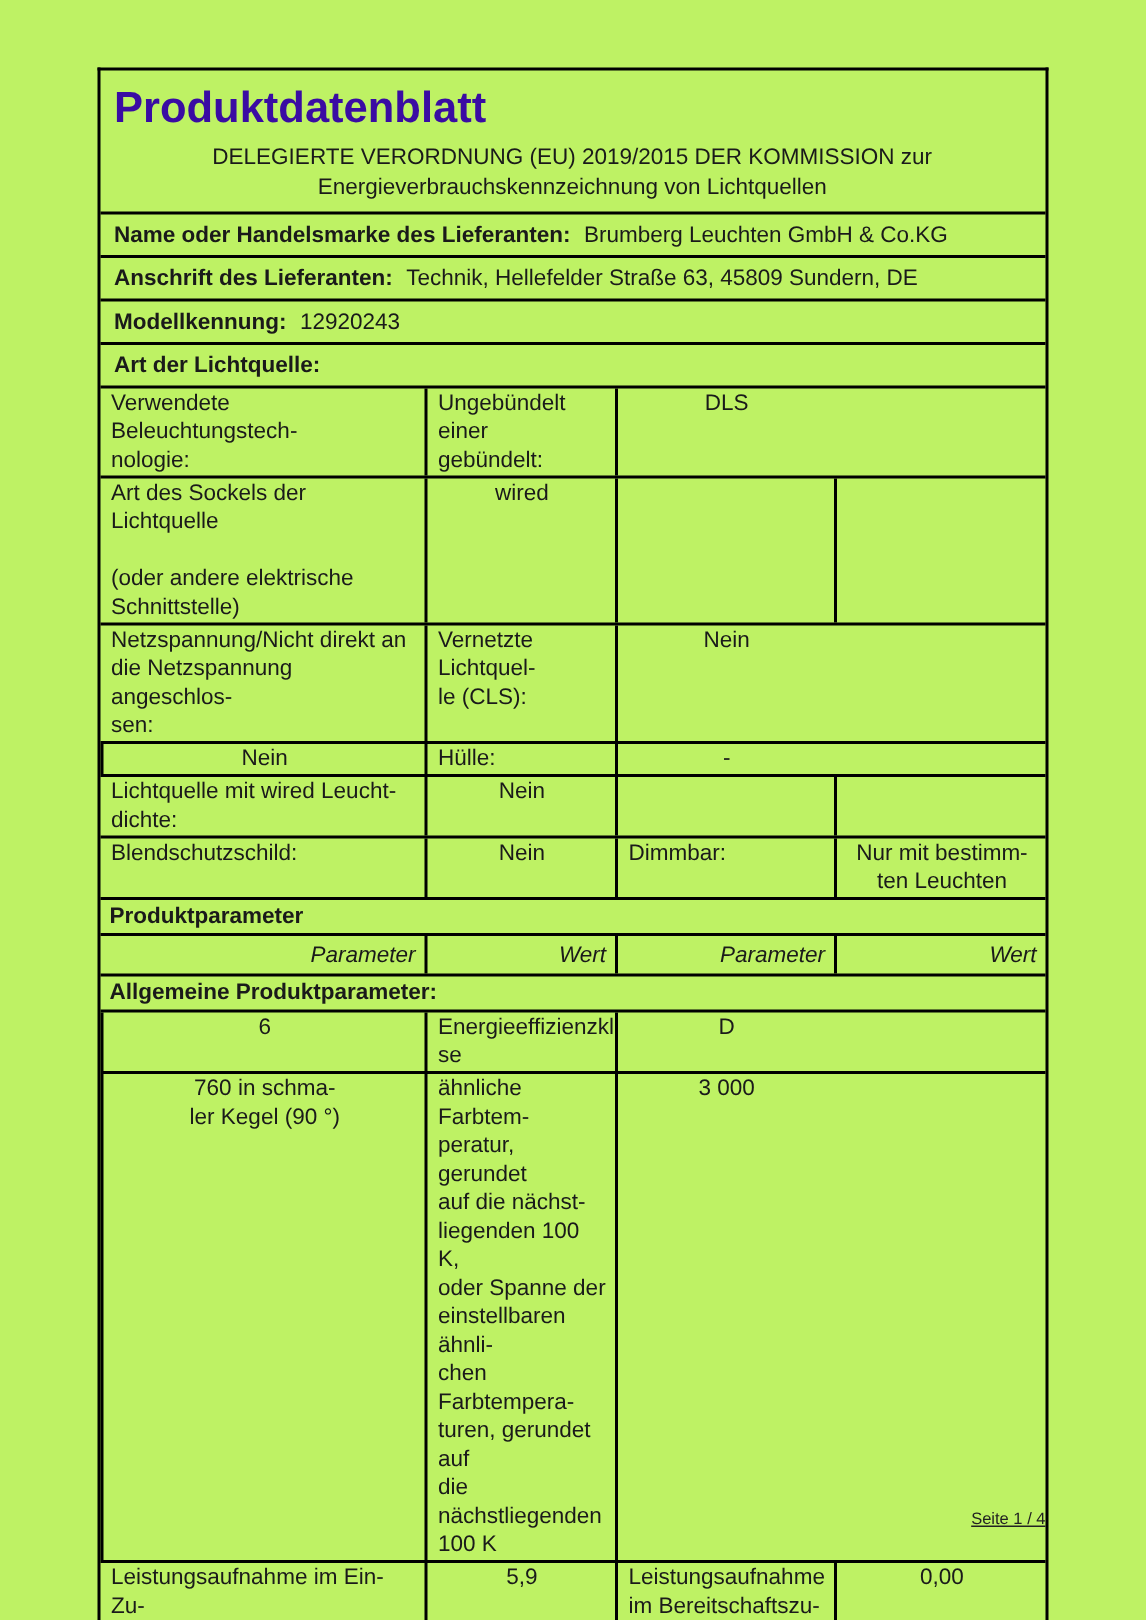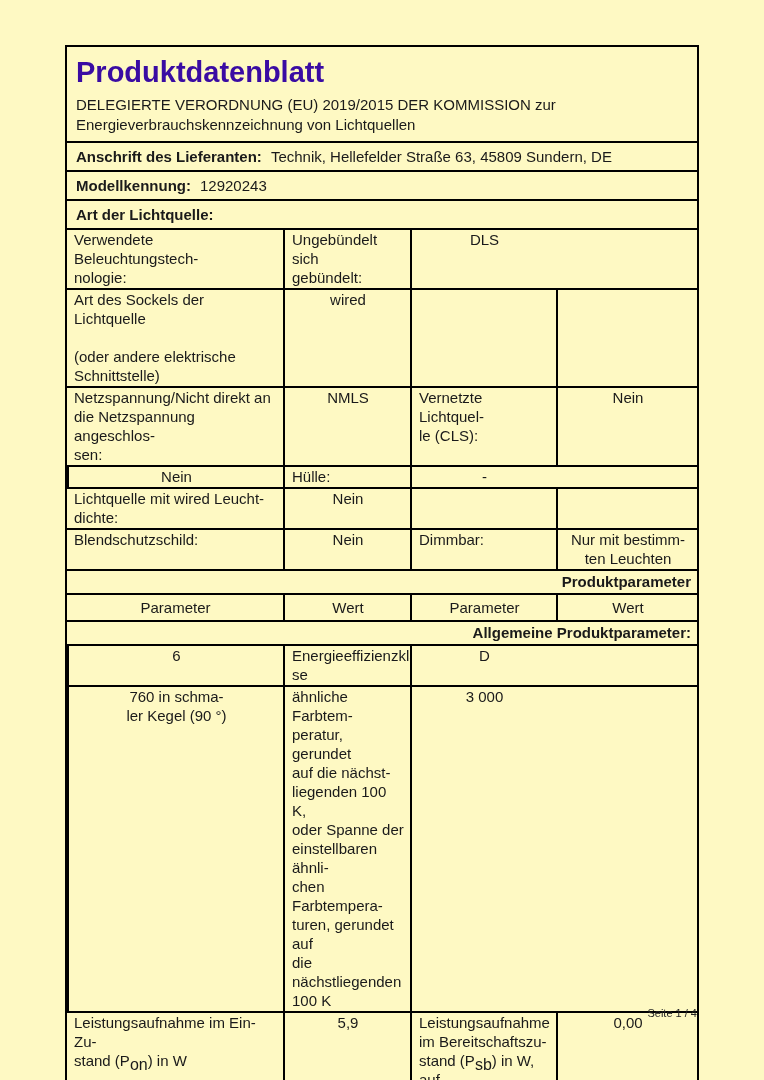--- a/index.html
+++ b/index.html
@@ -1,87 +1,89 @@
 <!DOCTYPE html>
 <html><head>
 <meta charset="utf-8">
 <style>
   html,body { margin:0; padding:0; background:#ffffff; }
   .page {
-    position:relative; width:764px; height:1080px; background:#fef9c3;
+    position:relative; width:764px; height:1080px; background:#bef264;
     font-family:"Liberation Sans", sans-serif; color:#1a1a1a; overflow:hidden;
   }
   .doc {
     position:absolute; left:65px; top:45px; width:634px;
     box-sizing:border-box; border:2px solid #000; border-bottom:none;
   }
   .box, .tr { border-bottom:2px solid #000; }
   .title-box { padding:7px 10px 6px 9px; }
   .title-box h1 { margin:0; font-size:29px; line-height:36px; font-weight:bold; }
-  .subtitle { margin-top:5px; font-size:15px; line-height:20px; white-space:pre-line; }
+  .subtitle { margin-top:5px; font-size:15px; line-height:20px; white-space:pre-line;text-align:center; }
   .info-row { padding:4px 9px 3px 9px; font-size:15px; line-height:20px; }
   .info-row b { font-weight:bold; }
   .iv { margin-left:9px; }
   .tr { display:grid; grid-template-columns:216px 127px 146px 141px; }
   .td {
     box-sizing:border-box; padding:0 6px 1px 7px;
     font-size:15px; line-height:19px; white-space:pre-line; overflow:hidden;
   }
   .c2, .c3, .c4 { border-left:2px solid #000; }
   .c2, .c4 { text-align:center; }
-  .hdr-row .td { grid-column:1 / -1; text-align:right; font-weight:bold; padding:1px 6px 2px 6px;margin-left:32px; }
-  .param-row .td { padding-top:3px; padding-bottom:3px; text-align:center; }
-  .footer { position:absolute; top:1007px; right:67px; font-size:11px; color:#222; }
+  .hdr-row .td { grid-column:1 / -1; text-align:left; font-weight:bold; padding:1px 6px 2px 6px; }
+  .param-row .td { padding-top:3px; padding-bottom:3px; text-align:right;font-style:italic; }
+  .footer { position:absolute; top:1007px; right:67px; font-size:11px; color:#222;text-decoration:underline; }
   sub { font-size:16px; line-height:0; }
 </style>
 </head>
 <body>
 
 <div class="page">
   <div class="doc">
 
     <div class="box title-box">
       <h1 style="color: rgb(58, 12, 163);">Produktdatenblatt</h1>
       <div class="subtitle">DELEGIERTE VERORDNUNG (EU) 2019/2015 DER KOMMISSION zur
 Energieverbrauchskennzeichnung von Lichtquellen</div>
     </div>
 
     <div class="box info-row">
+      <b>Name oder Handelsmarke des Lieferanten:</b><span class="iv">Brumberg Leuchten GmbH &amp; Co.KG</span>
+    </div>
+    <div class="box info-row">
       <b>Anschrift des Lieferanten:</b><span class="iv">Technik, Hellefelder Straße 63, 45809 Sundern, DE</span>
     </div>
     <div class="box info-row">
       <b>Modellkennung:</b><span class="iv">12920243</span>
     </div>
     <div class="box info-row">
       <b>Art der Lichtquelle:</b><span class="iv"></span>
     </div>
 
     <div class="tr">
       <div class="td c1">Verwendete Beleuchtungstech-
 nologie:</div>
-      <div class="td c3">Ungebündelt sich
+      <div class="td c3">Ungebündelt einer
 gebündelt:</div>
       <div class="td c4">DLS</div>
     </div>
 
     <div class="tr">
       <div class="td c1">Art des Sockels der Lichtquelle
 
 (oder andere elektrische
 Schnittstelle)</div>
       <div class="td c2">wired</div>
       <div class="td c3"></div>
       <div class="td c4"></div>
     </div>
 
     <div class="tr">
       <div class="td c1">Netzspannung/Nicht direkt an
 die Netzspannung angeschlos-
 sen:</div>
-      <div class="td c2">NMLS</div>
       <div class="td c3">Vernetzte Lichtquel-
 le (CLS):</div>
       <div class="td c4">Nein</div>
     </div>
 
     <div class="tr">
       <div class="td c2">Nein</div>
       <div class="td c3">Hülle:</div>
       <div class="td c4">-</div>
     </div>

